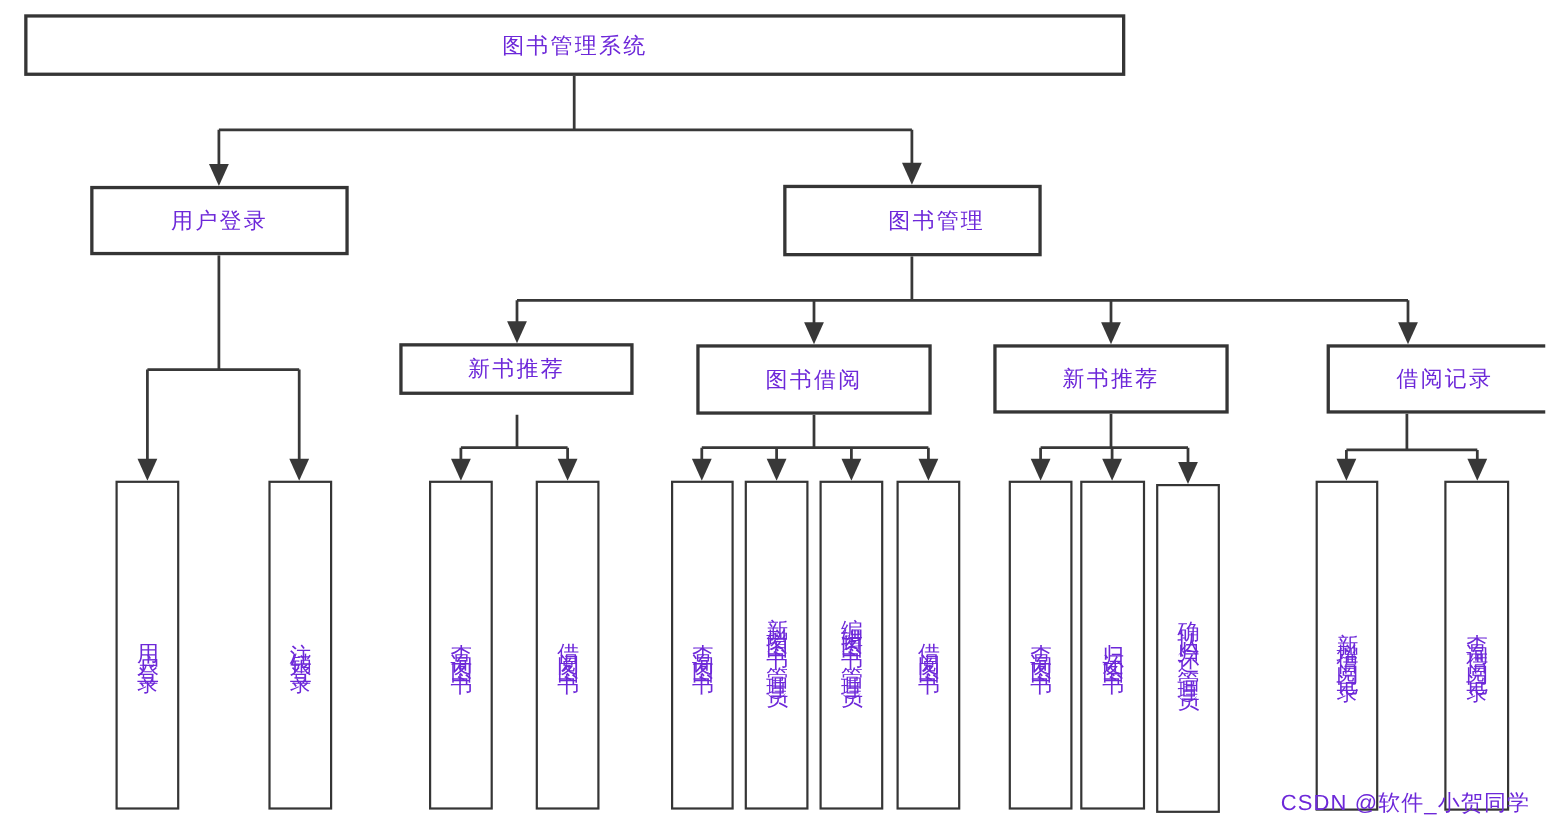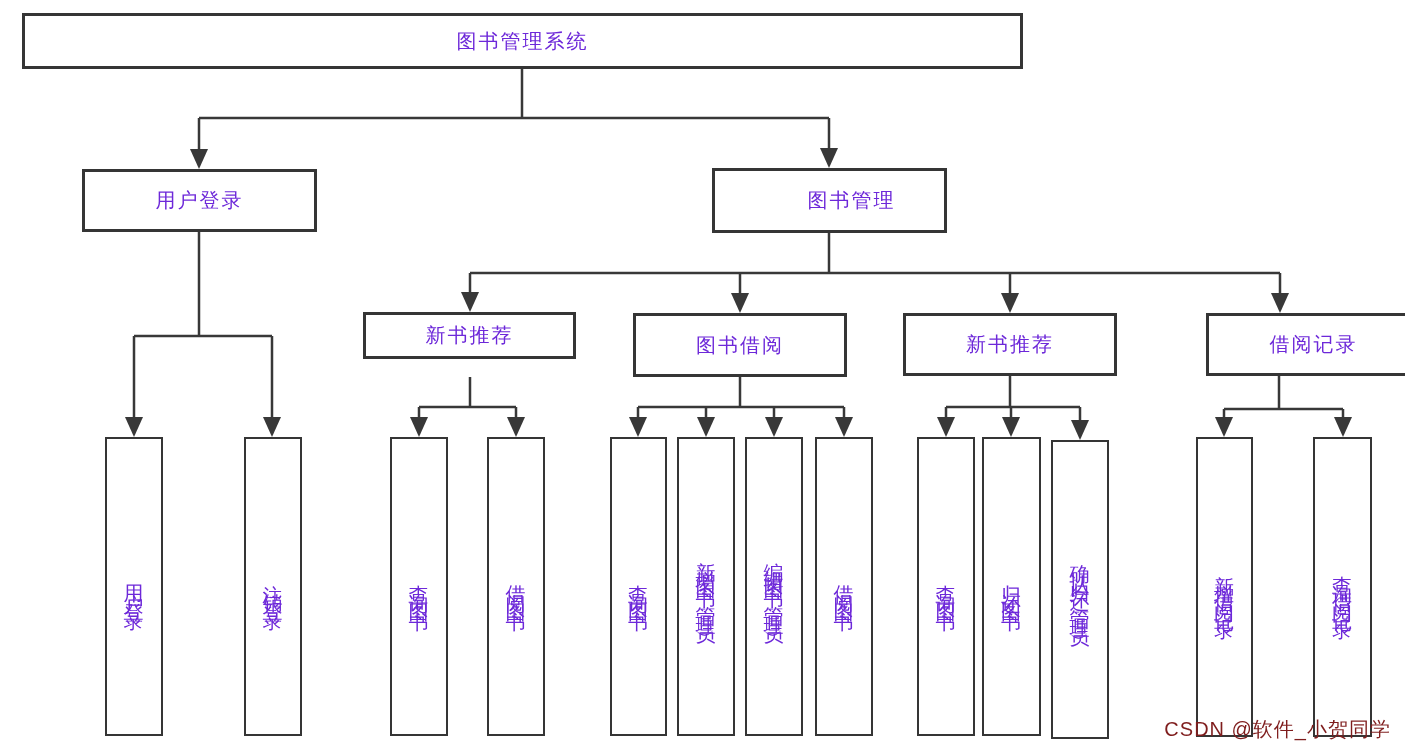--- a/index.html
+++ b/index.html
@@ -46,21 +46,21 @@
     text-orientation: mixed;
     letter-spacing: 9px;
     line-height: 1;
   }
   #watermark {
     position: absolute;
     top: 716px;
     right: 14px;
     z-index: 5;
     font-size: 20px;
-    color: #7f1d1d;
+    color: #6d28d9;
     letter-spacing: 1px;
     white-space: nowrap;
   }
 </style>
 </head>
 <body>
 
 <div id="stage">
 
   <svg id="connectors" viewBox="0 0 1405 747" xmlns="http://www.w3.org/2000/svg">

